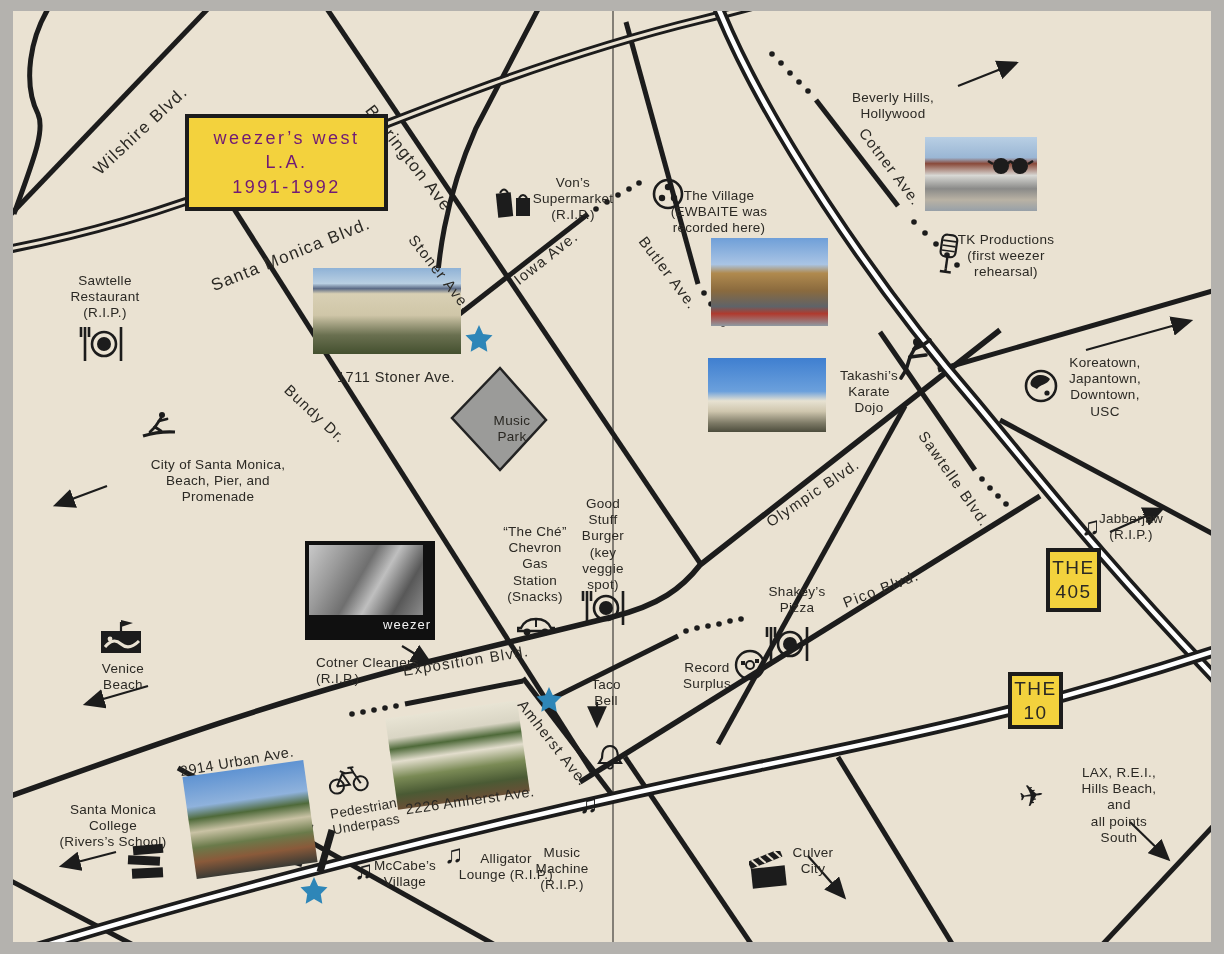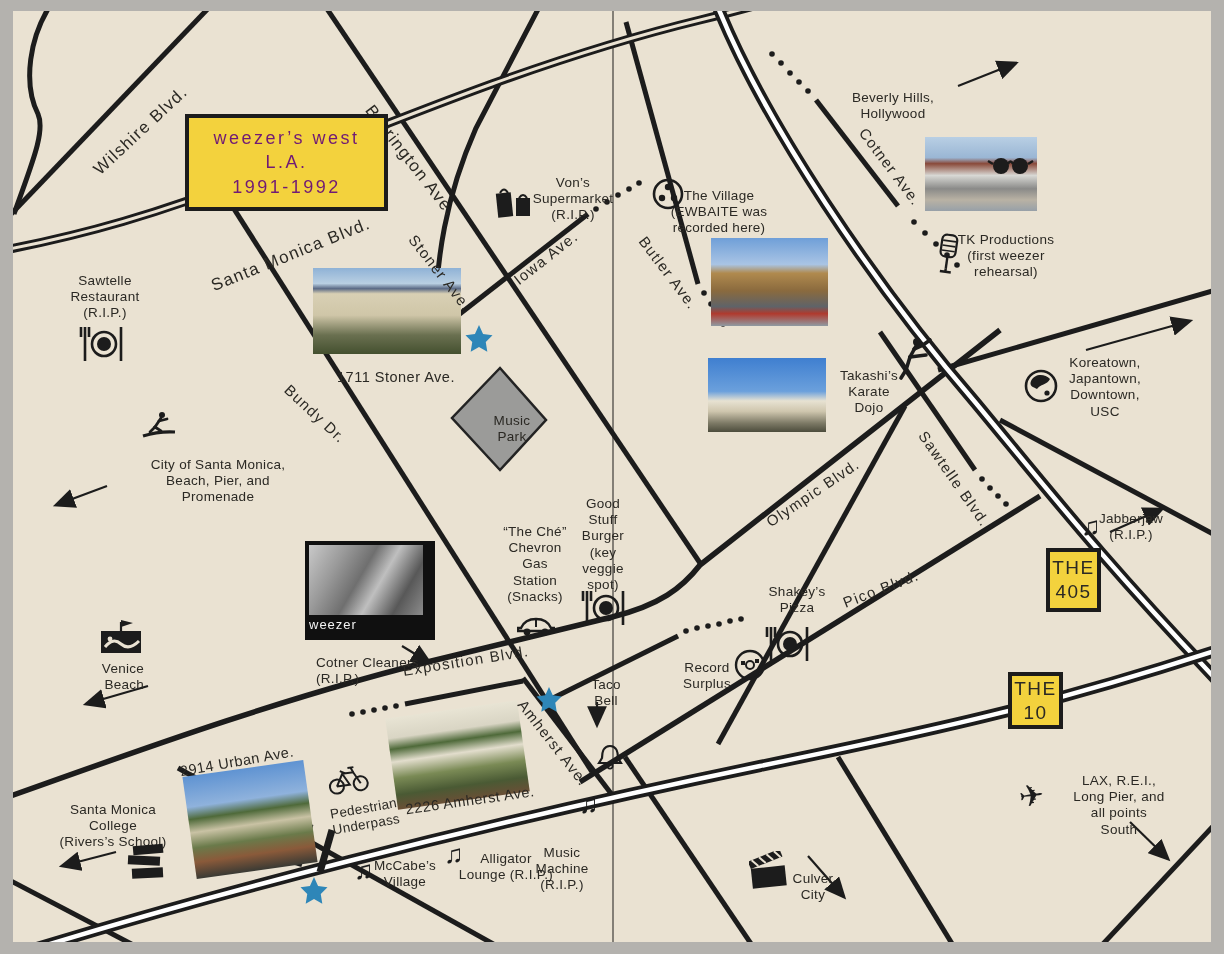--- a/index.html
+++ b/index.html
@@ -134,21 +134,21 @@
 10</div>
 
 <div class="photo" style="left:300px;top:257px;width:148px;height:86px;background:
  linear-gradient(180deg,#8fb2d6 0%,#b9cfe2 18%,#5b6a85 24%,#d9d0b4 30%,#cfc6a8 55%,#6a7050 78%,#44502f 100%);"></div>
 <div class="photo" style="left:698px;top:227px;width:117px;height:88px;background:
  linear-gradient(180deg,#6f9fd8 0%,#a9c4e4 30%,#b08a4e 40%,#8a6a3e 60%,#5f6368 78%,#b03a2e 86%,#8f9aa2 100%);"></div>
 <div class="photo" style="left:695px;top:347px;width:118px;height:74px;background:
  linear-gradient(180deg,#3f7fd0 0%,#6ba0dc 45%,#e7e2d2 58%,#cfc6ae 72%,#7d7a66 88%,#4c4c3c 100%);"></div>
 <div class="photo" style="left:912px;top:126px;width:112px;height:74px;background:
  linear-gradient(180deg,#b9cfe4 0%,#9ab6d4 28%,#8a4a3a 36%,#d8d8d4 52%,#8a8a88 70%,#b9b2a4 85%,#97a0a8 100%);"></div>
-<div class="photo" style="left:292px;top:530px;width:122px;height:95px;background:#101010;padding:4px 4px 0 4px;">
+<div class="photo" style="left:292px;top:530px;width:122px;height:95px;background:#101010;padding:4px 4px 0 4px;text-align:right;">
   <div style="width:114px;height:70px;background:
    linear-gradient(120deg,#c9c9c9 0%,#9a9a9a 25%,#6f6f6f 45%,#bfbfbf 60%,#585858 80%,#8c8c8c 100%);"></div>
   <div style="color:#f2f2f2;font-size:13px;letter-spacing:1px;line-height:19px;">weezer</div>
 </div>
 <div class="photo" style="left:176px;top:757px;width:122px;height:103px;transform:rotate(-8deg);background:
  linear-gradient(180deg,#5f93d2 0%,#8fb2dc 30%,#4f6a3a 42%,#c9c2a4 55%,#6a7a4a 70%,#8a5a3a 84%,#3a3a34 100%);"></div>
 <div class="photo" style="left:378px;top:698px;width:133px;height:92px;transform:rotate(-8deg);background:
  linear-gradient(180deg,#e8e4d4 0%,#d9d5c4 22%,#4f6a3a 34%,#e2ddcc 48%,#7a8a55 66%,#4a5a34 84%,#6a4f36 100%);"></div>
 
 <div class="lbl street major" style="left:128px;top:120px;transform:translate(-50%,-50%) rotate(-43deg);">Wilshire Blvd.</div>
@@ -214,35 +214,35 @@
 <div class="lbl" style="left:352px;top:806px;transform:translate(-50%,-50%) rotate(-10deg);">Pedestrian
 Underpass</div>
 
 <div class="lbl caption" style="left:383px;top:367px;">1711 Stoner Ave.</div>
 <div class="lbl caption" style="left:224px;top:751px;transform:translate(-50%,-50%) rotate(-10deg);">2914 Urban Ave.</div>
 <div class="lbl caption" style="left:457px;top:790px;transform:translate(-50%,-50%) rotate(-8deg);">2226 Amherst Ave.</div>
 
 <div class="lbl" style="left:205px;top:470px;">City of Santa Monica,
 Beach, Pier, and
 Promenade</div>
-<div class="lbl" style="left:110px;top:666px;text-align:right;">Venice
+<div class="lbl" style="left:110px;top:666px;">Venice
 Beach</div>
 <div class="lbl" style="left:100px;top:815px;">Santa Monica
 College
 (Rivers’s School)</div>
 <div class="lbl" style="left:880px;top:95px;">Beverly Hills,
 Hollywood</div>
 <div class="lbl" style="left:1092px;top:376px;">Koreatown,
 Japantown,
 Downtown,
 USC</div>
 <div class="lbl" style="left:1106px;top:794px;">LAX, R.E.I.,
-Long Pier, and
+Hills Beach, and
 all points South</div>
-<div class="lbl" style="left:800px;top:850px;margin-top:26px;">Culver
+<div class="lbl" style="left:800px;top:850px;">Culver
 City</div>
 
 <svg class="star" style="left:452px;top:314px;" width="28" height="27" viewBox="0 0 26 26">
         <polygon points="13,0 16.9,8.6 26,9.9 19.5,16.4 21,25.7 13,21.2 5,25.7 6.5,16.4 0,9.9 9.1,8.6" fill="#2e86b8"></polygon>
       </svg>
 <svg class="star" style="left:523px;top:676px;" width="26" height="25" viewBox="0 0 26 26">
         <polygon points="13,0 16.9,8.6 26,9.9 19.5,16.4 21,25.7 13,21.2 5,25.7 6.5,16.4 0,9.9 9.1,8.6" fill="#2e86b8"></polygon>
       </svg>
 <svg class="star" style="left:287px;top:866px;" width="28" height="27" viewBox="0 0 26 26">
         <polygon points="13,0 16.9,8.6 26,9.9 19.5,16.4 21,25.7 13,21.2 5,25.7 6.5,16.4 0,9.9 9.1,8.6" fill="#2e86b8"></polygon>

